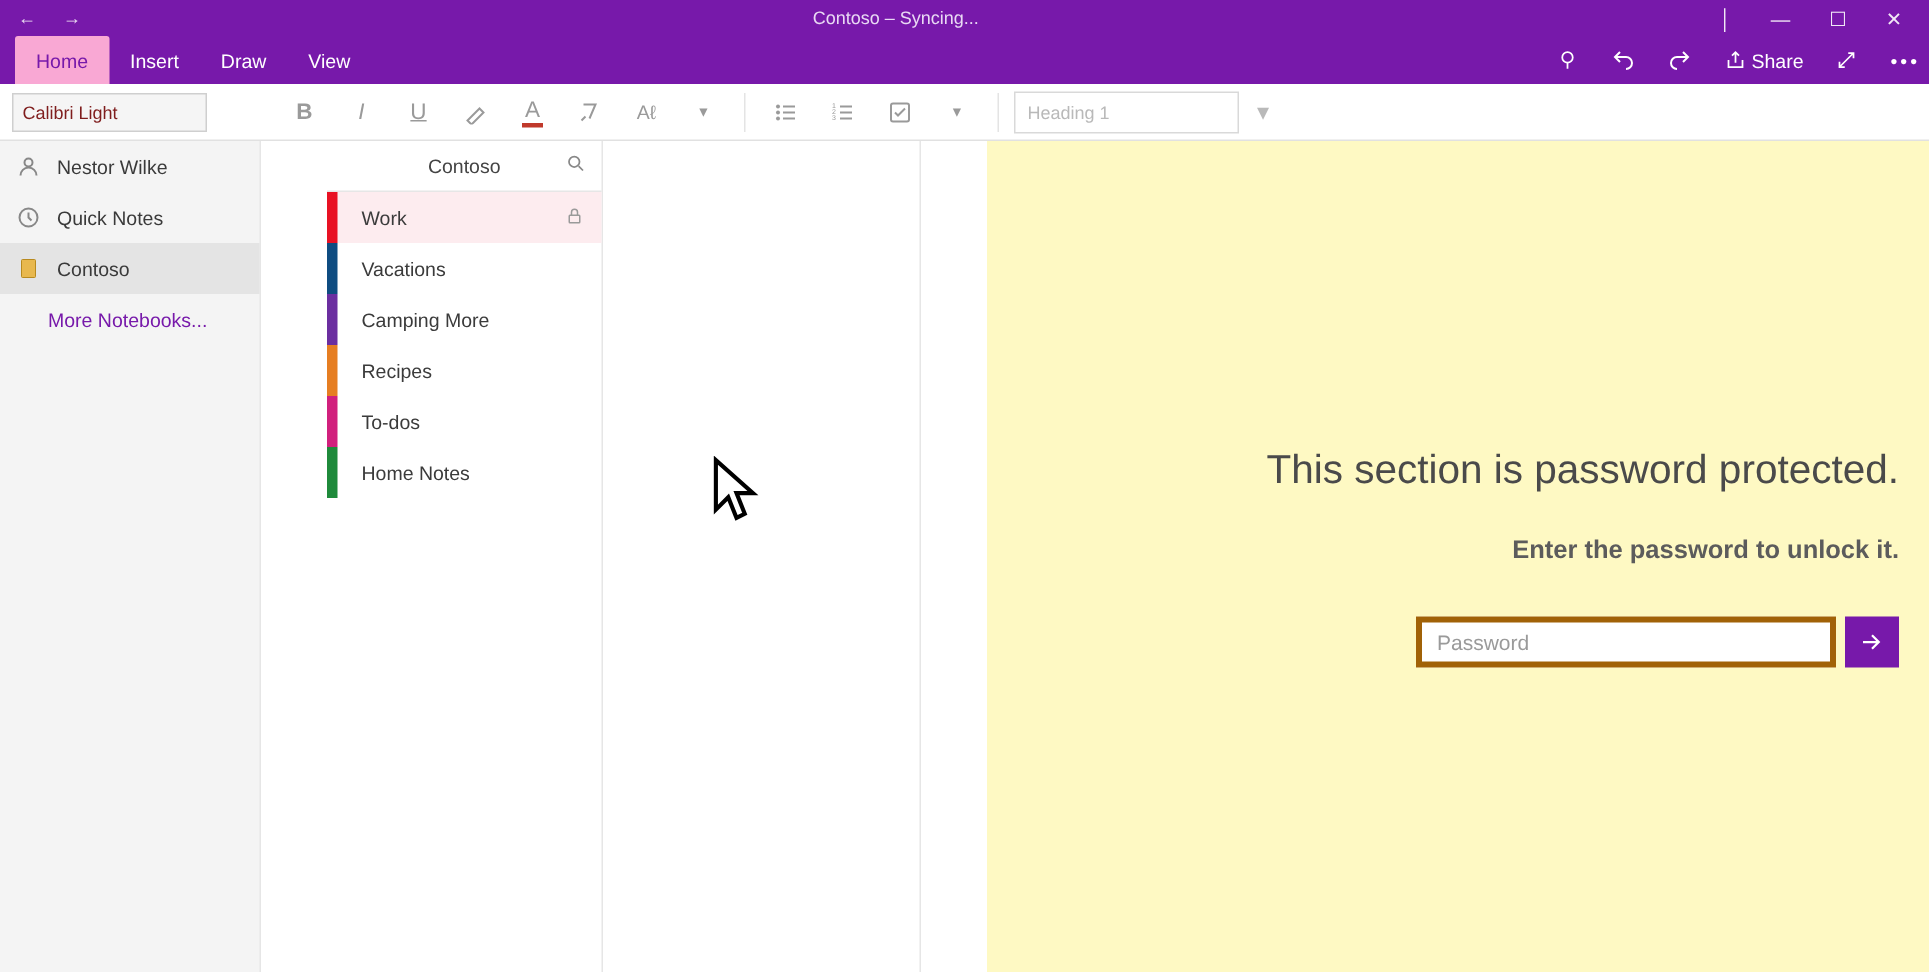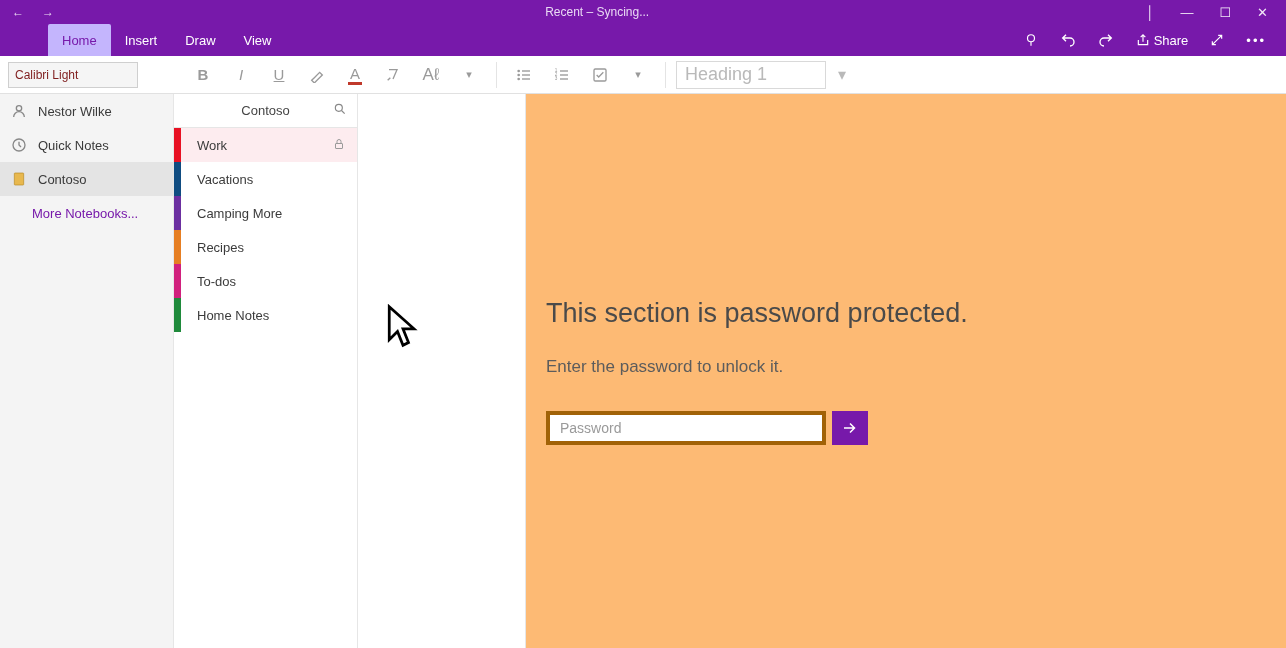--- a/index.html
+++ b/index.html
@@ -30,28 +30,27 @@
   color: #fff;
   font-size: 13px;
 }
 .ribbon-tabs .tab {
   padding: 0 14px;
   display: flex;
   align-items: center;
   cursor: pointer;
 }
 .ribbon-tabs .tab.active {
-  background: #c4b5fd;
+  background: #f9a8d4;
   color: #7719AA;
   border-top-left-radius: 2px;
   border-top-right-radius: 2px;
-  margin-left: 38px;
 }
 .ribbon-tabs .spacer { flex: 1; }
-.ribbon-tabs .right-tools { display: flex; align-items: center; gap: 22px; padding-right: 20px; }
+.ribbon-tabs .right-tools { display: flex; align-items: center; gap: 22px; padding-right: 6px; }
 .ribbon-tabs .right-tools .tool { display: flex; align-items: center; gap: 4px; font-size: 13px; cursor: pointer; }
 .ribbon-tabs .right-tools svg { fill: none; stroke: #fff; }
 
 
 .ribbon-toolbar {
   height: 38px;
   background: #fff;
   border-bottom: 1px solid #e1e1e1;
   display: flex;
   align-items: center;
@@ -76,26 +75,26 @@
 }
 .tbtn.i { font-style: italic; }
 .tbtn.u { text-decoration: underline; }
 .divider-v { width: 1px; height: 26px; background: #e4e4e4; margin: 0 6px; }
 .style-box {
   width: 150px; height: 28px;
   border: 1px solid #d9d9d9;
   color: #b9b9b9;
   display: flex; align-items: center;
   padding: 0 8px;
-  font-size: 18px;
+  font-size: 12px;
 }
 .style-drop { width: 24px; color: #b9b9b9; text-align: center; }
 
 
-.main { display: flex; height: calc(648px - 24px - 32px - 38px); }
+.main { display: flex; height: calc(648px - 24px - 32px - 38px); gap: 44px; }
 
 
 .sidebar-nb {
   width: 174px;
   background: #f4f4f4;
   border-right: 1px solid #e6e6e6;
   display: flex; flex-direction: column;
 }
 .sb-row {
   height: 34px;
@@ -148,30 +147,30 @@
 }
 .cursor-arrow {
   position: absolute;
   left: 28px; top: 210px;
   pointer-events: none;
 }
 
 
 .canvas {
   flex: 1;
-  background: #fdba74;
+  background: #fef9c3;
   display: flex;
   flex-direction: column;
-  align-items: flex-start;
+  align-items: flex-end;
   justify-content: center;
   padding: 0 20px;
   color: #424242;
 }
 .canvas .msg1 { font-size: 27px; font-weight: 300; color: #4a4a4a; margin-bottom: 8px; }
-.canvas .msg2 { font-size: 17px; font-weight: 400; color: #5c5c5c; margin-bottom: 34px; margin-top: 20px; }
+.canvas .msg2 { font-size: 17px; font-weight: 700; color: #5c5c5c; margin-bottom: 34px; margin-top: 20px; }
 .pw-row { display: flex; gap: 6px; }
 .pw-input {
   width: 280px; height: 34px;
   border: 4px solid #a16207;
   font-size: 14px;
   padding: 0 10px;
   color: #333;
 }
 .pw-input::placeholder { color: #9a9a9a; }
 .pw-submit {
@@ -184,21 +183,21 @@
 
 </style>
 </head>
 <body>
 
 <div class="titlebar">
   <div class="nav-arrows">
     <span>←</span>
     <span>→</span>
   </div>
-  <div class="title">Recent – Syncing...</div>
+  <div class="title">Contoso – Syncing...</div>
   <div class="win-controls">
     <span>│</span>
     <span>—</span>
     <span>☐</span>
     <span>✕</span>
   </div>
 </div>
 
 <div class="ribbon-tabs">
   <div class="tab active">Home</div>
@@ -252,21 +251,21 @@
       </svg>
   </div>
   <div class="tbtn">
       <span style="border-bottom:3px solid #c0392b; padding:0 2px;">A</span>
     </div>
   <div class="tbtn">
     <svg width="16" height="16" viewBox="0 0 24 24" fill="none" stroke="#9a9a9a" stroke-width="2">
         <path d="M6 4 h12 l-6 14 M4 20 l4-4"></path>
       </svg>
   </div>
-  <div class="tbtn" style="font-size:17px;">Aℓ</div>
+  <div class="tbtn" style="font-size:13px;">Aℓ</div>
   <div class="tbtn" style="font-size:11px;">▾</div>
   <div class="divider-v"></div>
   <div class="tbtn">
     <svg width="16" height="16" viewBox="0 0 24 24" fill="#9a9a9a">
         <circle cx="4" cy="6" r="2"></circle>
         <rect x="9" y="5" width="12" height="2"></rect>
         <circle cx="4" cy="12" r="2"></circle>
         <rect x="9" y="11" width="12" height="2"></rect>
         <circle cx="4" cy="18" r="2"></circle>
         <rect x="9" y="17" width="12" height="2"></rect>

